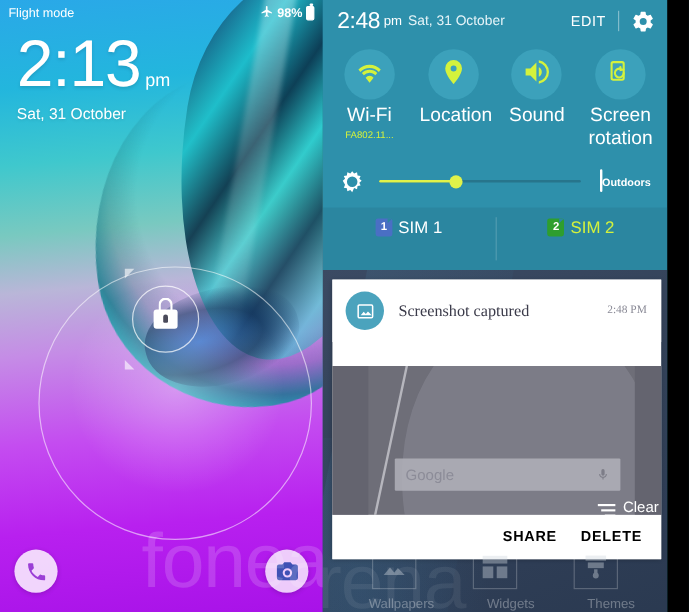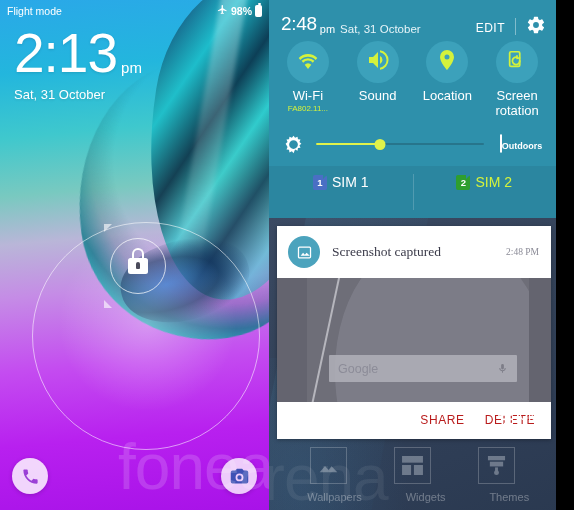--- a/index.html
+++ b/index.html
@@ -196,21 +196,21 @@
 
   
   .qspanel {
     position: relative;
     width: 287px; height: 510px;
     background: #2e90ab;
     overflow: hidden;
   }
   .qs-header {
     height: 35px;
-    display: flex; align-items: flex-end;
+    display: flex; align-items: center;
     padding: 0 10px 0 12px;
     color: #fff;
   }
   .qs-time { font-size: 19px; font-weight: 400; letter-spacing: -0.3px; }
   .qs-ampm { font-size: 11px; margin-left: 3px; }
   .qs-date { font-size: 11.5px; margin-left: 5px; color: #e6f4f8; }
   .qs-header-sp { flex: 1; }
   .qs-edit { font-size: 12px; letter-spacing: 0.5px; font-weight: 400; }
   .qs-divider { width: 1px; height: 17px; background: rgba(255,255,255,0.4); margin: 0 10px; }
   .ic-gear { width: 20px; height: 20px; }
@@ -220,21 +220,21 @@
     padding: 6px 4px 4px;
   }
   .toggle { width: 56px; text-align: center; }
   .toggle-circle {
     width: 42px; height: 42px; border-radius: 50%;
     background: #3ca1bb;
     margin: 0 auto 5px;
     display: flex; align-items: center; justify-content: center;
   }
   .toggle-label {
-    font-size: 13px; color: #fff; line-height: 1.16;
+    font-size: 16px; color: #fff; line-height: 1.16;
   }
   .toggle-sub {
     font-size: 8px; color: #d4f23c; margin-top: 1px;
     white-space: nowrap; overflow: hidden;
   }
 
   .qs-brightness {
     display: flex; align-items: center;
     padding: 6px 12px 6px 14px;
     height: 44px;
@@ -335,20 +335,21 @@
   .notif-title {
     flex: 1; margin-left: 12px;
     font-size: 13.5px; color: #3b3b4a;
   }
   .notif-time { font-size: 9.5px; color: #8a8a96; }
   .notif-preview {
     position: relative;
     height: 124px;
     background: #6e6e78;
     overflow: hidden;
+    margin-top: 20px;
   }
   .prev-col-l { position: absolute; left: 0; top: 0; width: 30px; height: 100%; background: #64646f; }
   .prev-col-r { position: absolute; right: 0; top: 0; width: 22px; height: 100%; background: #64646f; }
   .prev-line-a {
     position: absolute; left: 44px; top: -20px;
     width: 1.5px; height: 200px; background: rgba(230,230,235,0.6);
     transform: rotate(12deg);
   }
   .prev-shade {
     position: absolute; left: 55px; top: -40px;
@@ -365,21 +366,21 @@
     border-radius: 1px;
   }
   .prev-google { font-size: 12.5px; color: #8c8c98; flex: 1; }
   .ic-mic { width: 11px; height: 15px; opacity: .75; }
   .notif-actions {
     display: flex; justify-content: flex-end; align-items: center;
     gap: 20px; padding: 11px 16px 12px;
     background: #fff;
   }
   .notif-btn {
-    font-size: 12px; font-weight: normal; color: #b91c1c;
+    font-size: 12px; font-weight: bold; color: #000000;
     letter-spacing: 0.6px;
   }
 
   .clear-row {
     position: absolute; right: 7px; top: 191px;
     display: flex; align-items: center; gap: 6px;
   }
   .ic-clear { width: 15px; height: 11px; }
   .clear-label { font-size: 12.5px; font-weight: normal; color: #fff; }
 
@@ -488,36 +489,36 @@
           </span>
         </div>
         <div class="toggle-label">Wi-Fi</div>
         <div class="toggle-sub">FA802.11...</div>
       </div>
 
       <div class="toggle">
         <div class="toggle-circle">
           <span>
             <svg width="24" height="24" viewBox="0 0 24 24" fill="#d4f23c">
-                <path d="M3 9v6h4l5 5V4L7 9H3zm13.5 3a4.5 4.5 0 0 0-2.5-4v8a4.5 4.5 0 0 0 2.5-4zM14 2.2v2.1a7.8 7.8 0 0 1 0 15.4v2.1a9.9 9.9 0 0 0 0-19.6z"></path>
+                <path d="M12 2a7 7 0 0 0-7 7c0 5.2 7 13 7 13s7-7.8 7-13a7 7 0 0 0-7-7zm0 9.5A2.5 2.5 0 1 1 14.5 9 2.5 2.5 0 0 1 12 11.5z"></path>
               </svg>
           </span>
         </div>
-        <div class="toggle-label">Sound</div>
+        <div class="toggle-label">Location</div>
       </div>
 
       <div class="toggle">
         <div class="toggle-circle">
           <span>
             <svg width="24" height="24" viewBox="0 0 24 24" fill="#d4f23c">
-                <path d="M12 2a7 7 0 0 0-7 7c0 5.2 7 13 7 13s7-7.8 7-13a7 7 0 0 0-7-7zm0 9.5A2.5 2.5 0 1 1 14.5 9 2.5 2.5 0 0 1 12 11.5z"></path>
+                <path d="M3 9v6h4l5 5V4L7 9H3zm13.5 3a4.5 4.5 0 0 0-2.5-4v8a4.5 4.5 0 0 0 2.5-4zM14 2.2v2.1a7.8 7.8 0 0 1 0 15.4v2.1a9.9 9.9 0 0 0 0-19.6z"></path>
               </svg>
           </span>
         </div>
-        <div class="toggle-label">Location</div>
+        <div class="toggle-label">Sound</div>
       </div>
 
       <div class="toggle">
         <div class="toggle-circle">
           <span>
             <svg width="22" height="22" viewBox="0 0 24 24" fill="none" stroke="#d4f23c" stroke-width="1.9">
                 <rect x="4" y="3" width="11" height="16" rx="1.5"></rect>
                 <path d="M15 13a4 4 0 1 1-3-3.9" stroke-linecap="round"></path>
                 <path d="M12 7.6l.2 2.6 2.6-.4" stroke-linecap="round"></path>
               </svg>

